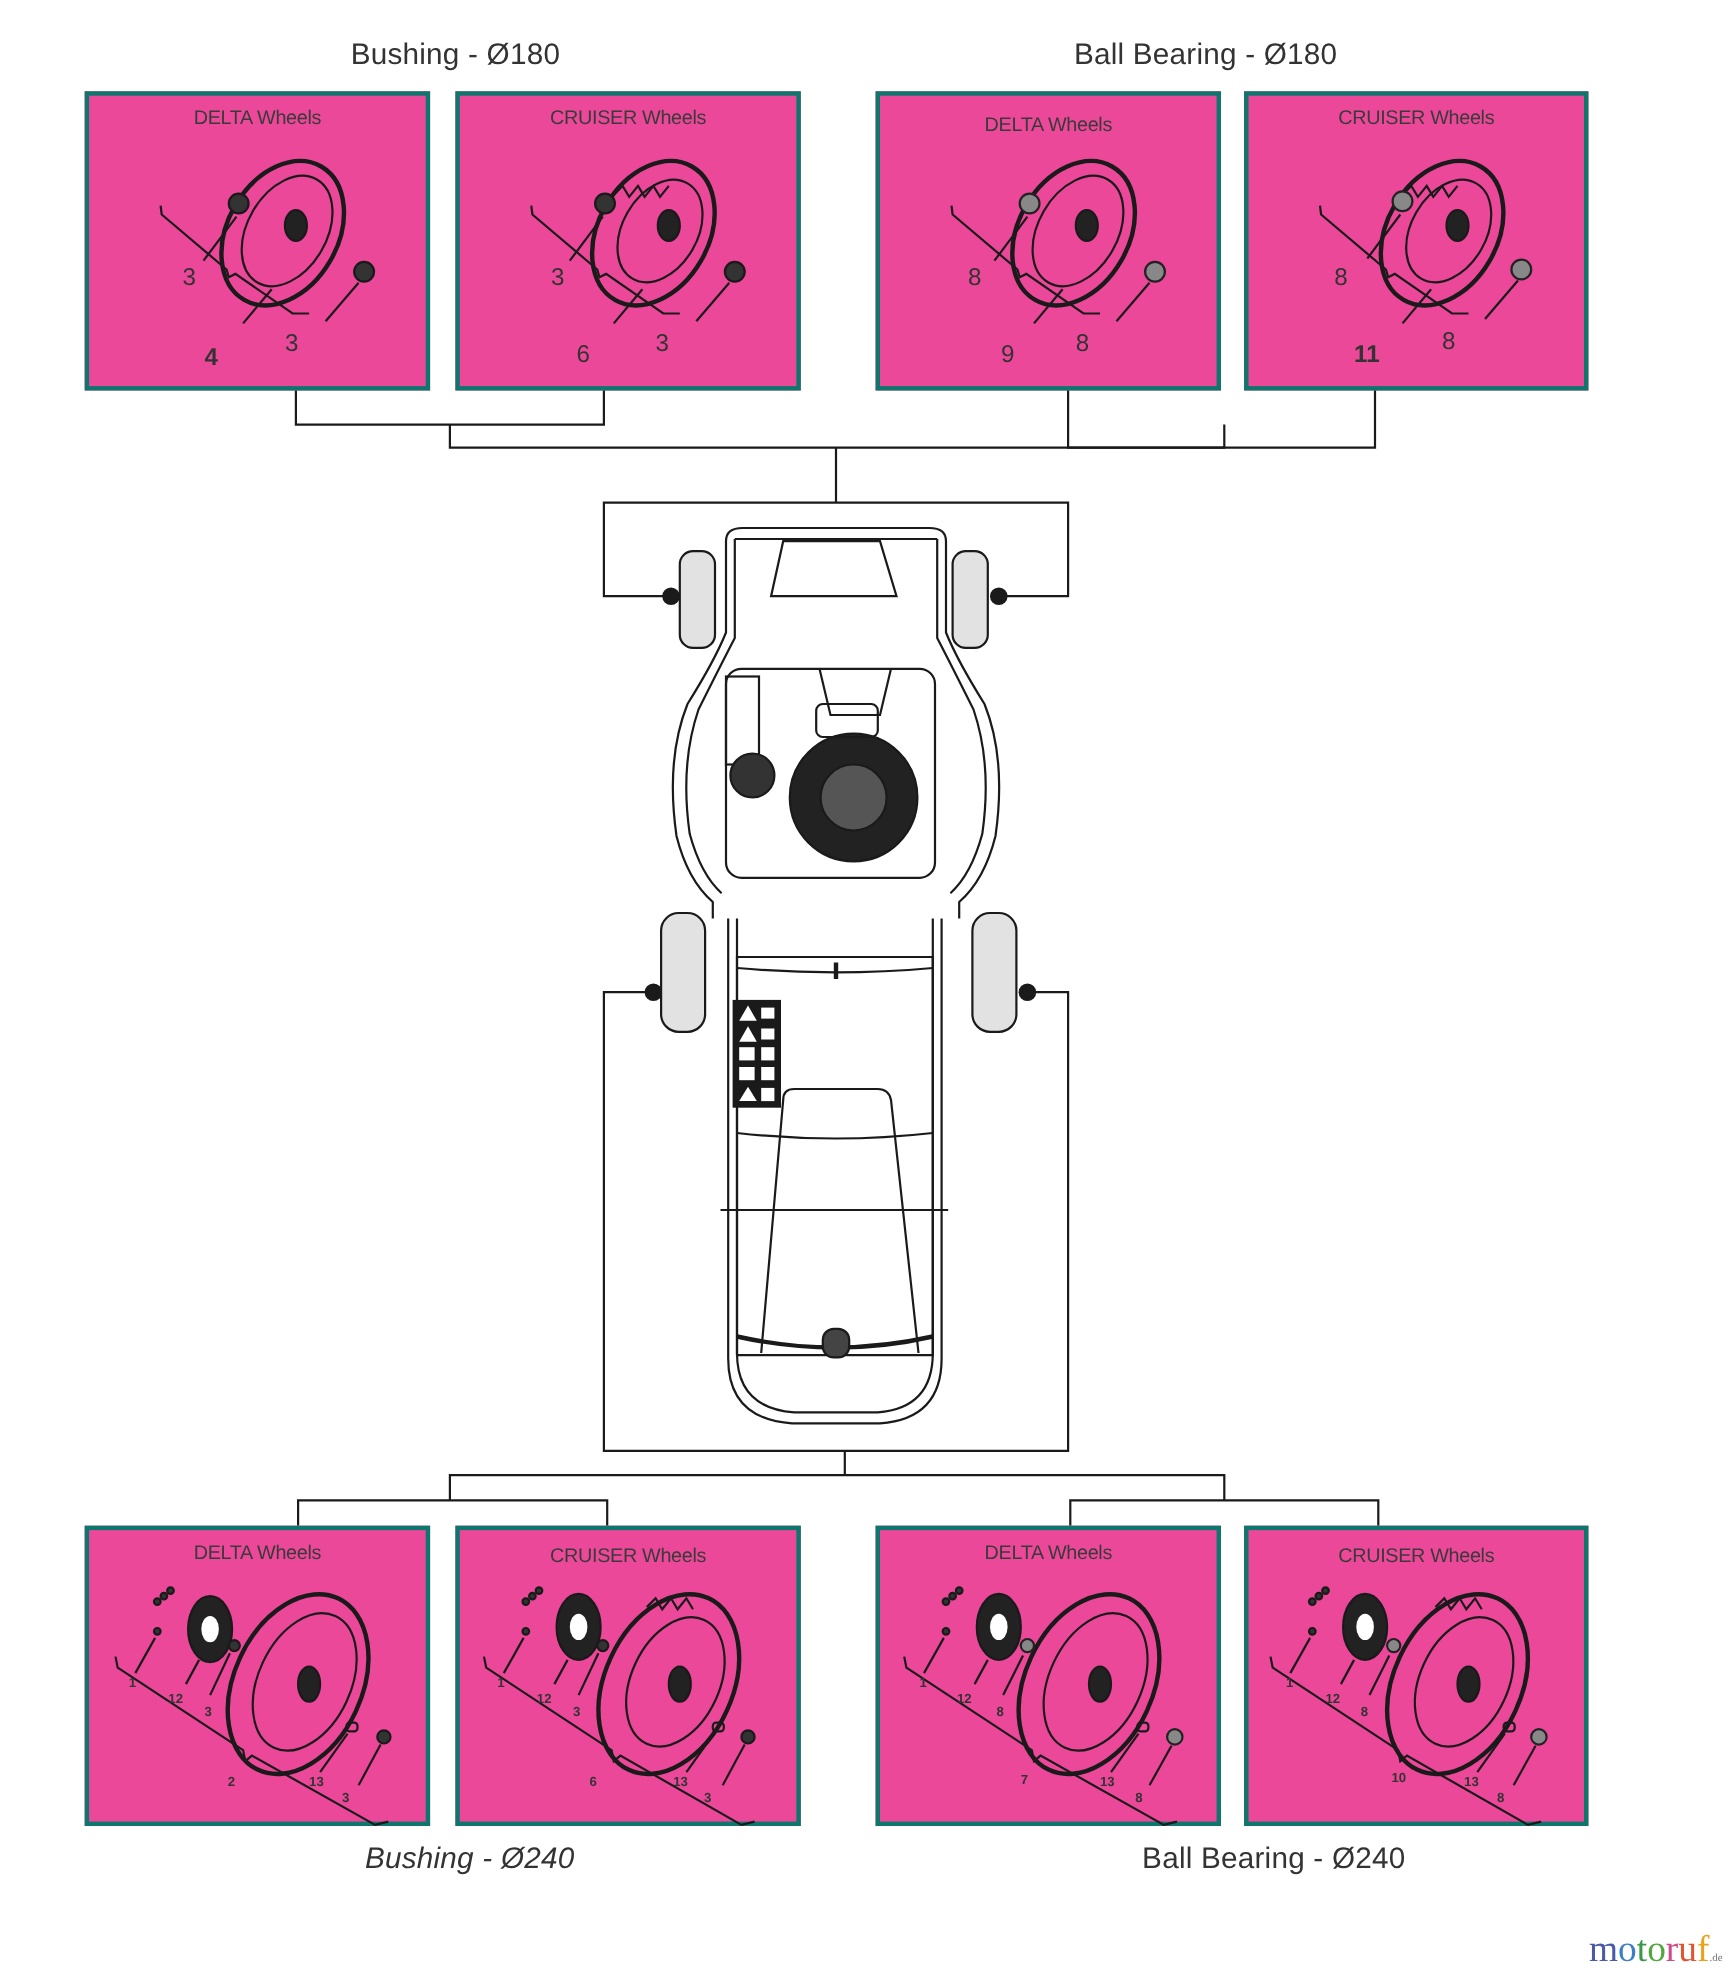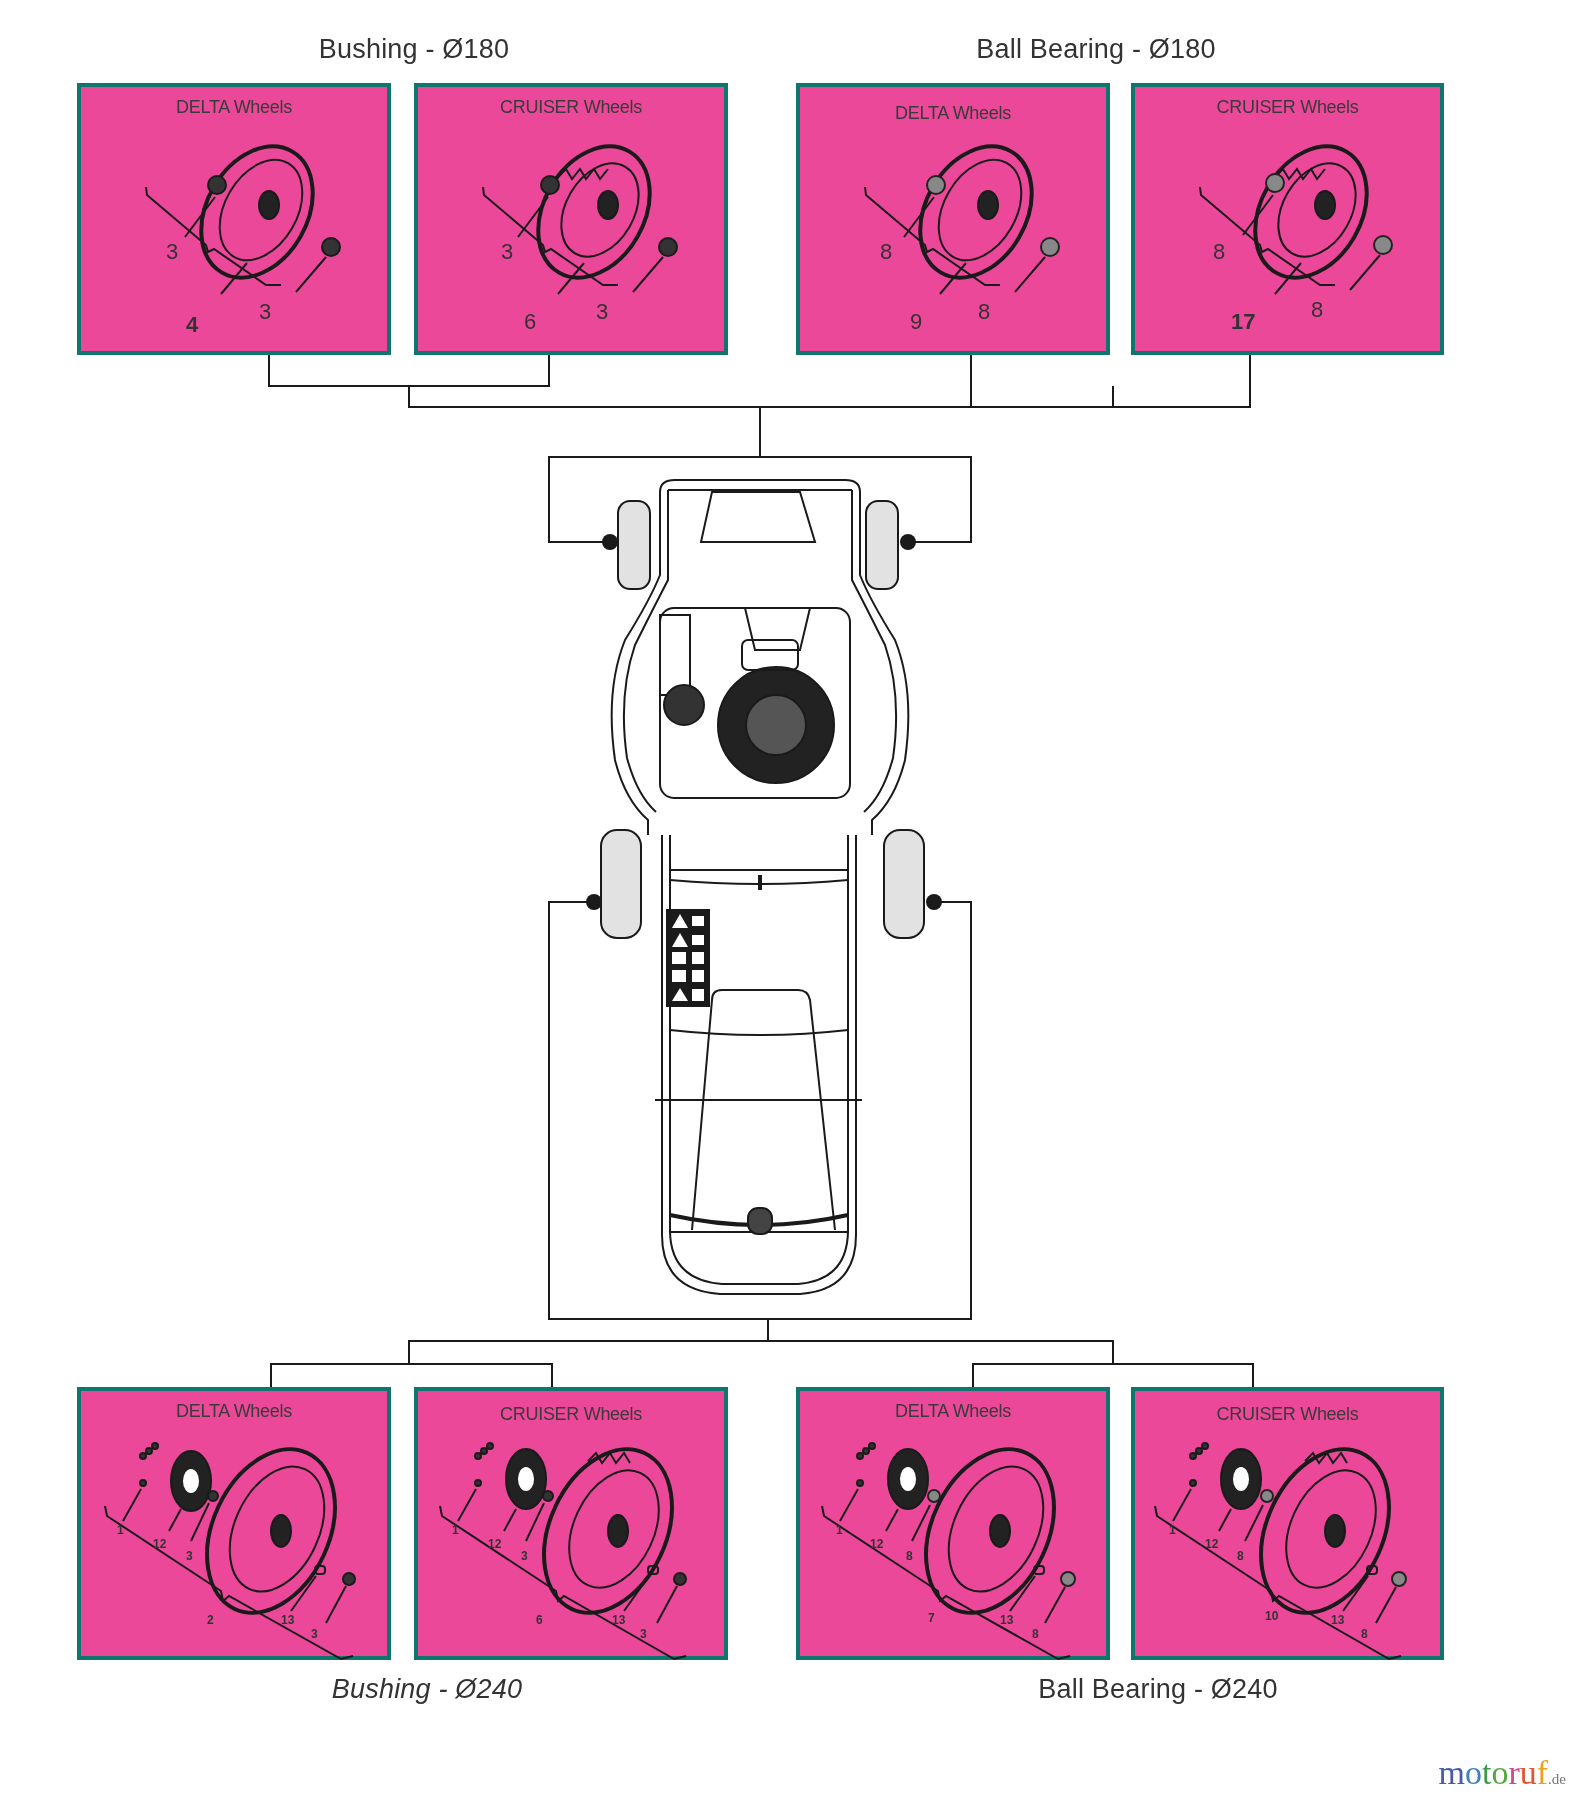--- a/index.html
+++ b/index.html
@@ -9,21 +9,21 @@
                  transform:translateX(-50%); letter-spacing:0.2px; }
   .panel { position:absolute; border:4px solid #0f766e; background:#ec4899; box-sizing:border-box; }
   .panel-title { position:absolute; top:10px; left:0; right:0; text-align:center; font-size:18px;
                  color:#3a3a3a; letter-spacing:-0.3px; font-family:"Liberation Sans", sans-serif; }
   .panel svg { position:absolute; left:0; top:0; }
   .callout { position:absolute; font-size:22px; color:#333; font-family:"Liberation Sans", sans-serif; }
   .callout.small { font-size:12px; font-weight:bold; }
   .connectors { position:absolute; left:0; top:0; }
   .watermark { position:absolute; right:6px; bottom:8px; font-family:"Liberation Serif", "DejaVu Serif", serif;
                font-size:34px; letter-spacing:0px; }
-  .watermark .tld { font-size:15px; color:#777; }
+  .watermark .tld { font-size:10px; color:#777; }
   .mower { position:absolute; left:0; top:0; }
 </style>
 </head>
 <body>
 
 <div class="group-title" style="left:414px; top:34px;">Bushing - Ø180</div>
 <div class="group-title" style="left:1096px; top:34px;">Ball Bearing - Ø180</div>
 <div class="group-title" style="left:427px; top:1674px;font-style:italic;">Bushing - Ø240</div>
 <div class="group-title" style="left:1158px; top:1674px;">Ball Bearing - Ø240</div>
 
@@ -176,21 +176,21 @@
       <circle cx="140" cy="96" r="9" fill="#888" stroke="#222"></circle>
       <circle cx="248" cy="158" r="9" fill="#888" stroke="#222"></circle>
       <line x1="138" y1="108" x2="108" y2="148"></line>
       <line x1="166" y1="176" x2="140" y2="207"></line>
       <line x1="245" y1="168" x2="215" y2="203"></line>
       <polyline points="65,100 66,108 125,158 127,165 133,162 185,198 200,198"></polyline>
     </g>
   </svg>
   <span class="callout" style="left:78px; top:152px;">8</span>
   <span class="callout" style="left:176px; top:210px;">8</span>
-  <span class="callout" style="left:96px; top:222px; font-weight:bold;">17</span>
+  <span class="callout" style="left:96px; top:222px; font-weight:bold;">11</span>
 </div>
 
 <div class="panel" style="left:77px; top:1387px; width:314px; height:273px;">
   <div class="panel-title">DELTA Wheels</div>
   <svg width="314" height="273">
     <g stroke="#1a1a1a" stroke-width="2" fill="none">
       <ellipse cx="190" cy="140" rx="58" ry="86" transform="rotate(25 190 140)" stroke-width="4"></ellipse>
       <ellipse cx="196" cy="138" rx="42" ry="66" transform="rotate(25 196 138)"></ellipse>
       <ellipse cx="200" cy="140" rx="10" ry="16" fill="#222"></ellipse>
       <ellipse cx="110" cy="90" rx="20" ry="30" fill="#222"></ellipse>

